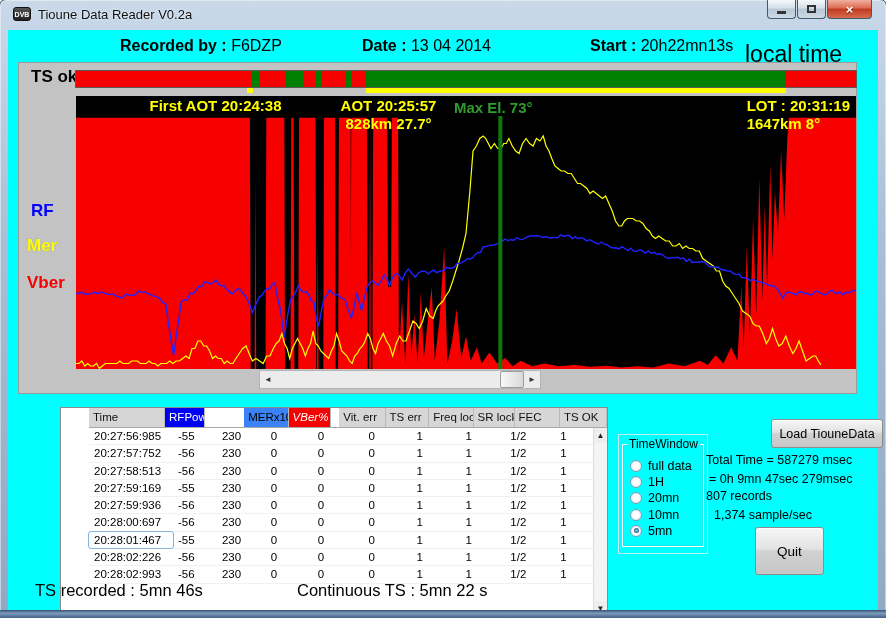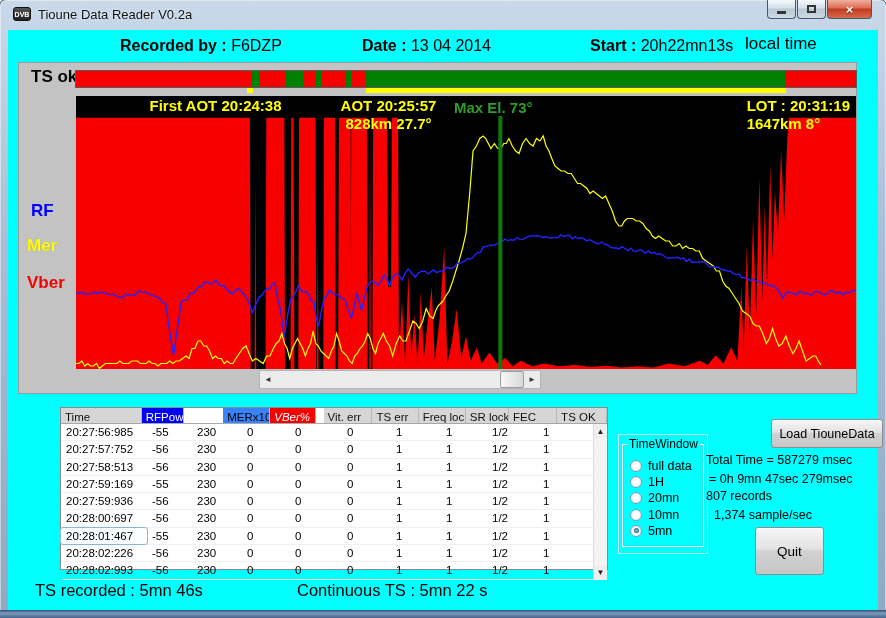--- a/index.html
+++ b/index.html
@@ -28,21 +28,21 @@
   }
   .winbtn + .winbtn { margin-left:1px; }
   #close-btn { width:45px; background:linear-gradient(#f0b0a0, #dd6a50 45%, #c03a22 50%, #d96a4e); }
   .glyph-min { width:9px; height:3px; background:#333; margin-top:6px; }
   .glyph-max { width:9px; height:8px; border:2px solid #333; }
   #close-btn span { color:#fff; font-size:13px; font-weight:bold; text-shadow:0 1px 1px #7a1d0e; line-height:1; }
   
   #client { position:absolute; left:8px; top:30px; width:870px; height:580px; background:#00ffff; }
   .hdr-item { position:absolute; top:7px; font-size:16px; color:#000; white-space:nowrap; }
   .hdr-item b { font-weight:bold; }
-  #hdr-localtime { font-size:17px; top:4px; }
+  #hdr-localtime { font-size:23px; top:11px; }
   
   #graypanel { position:absolute; left:10px; top:32px; width:839px; height:332px; background:#c3c3c3; border:1px solid #9a9a9a; }
   #ts-ok-label { position:absolute; left:12px; top:4px; font-size:17px; font-weight:bold; color:#000; }
   #ts-bar { position:absolute; left:57px; top:8px; width:780px; height:16px; background:#f60000; outline:1px solid #5a5a5a; }
   #ts-bar .seg { position:absolute; top:0; height:100%; }
   #ts-marks { position:absolute; left:57px; top:25px; width:780px; height:5px; }
   #ts-marks .mark { position:absolute; top:0; height:100%; background:#ffff00; }
   
   #chart { position:absolute; left:57px; top:33px; width:780px; height:273px; background:#000; }
   #chart svg { position:absolute; left:0; top:0; }
@@ -54,21 +54,21 @@
   .legend-lbl { position:absolute; font-size:17px; font-weight:bold; }
   #lbl-rf  { left:12px; top:138px; color:#0000ff; }
   #lbl-mer { left:8px;  top:173px; color:#ffff00; text-shadow:0 0 1px #888; }
   #lbl-vber{ left:8px;  top:210px; color:#f60000; }
   
   #hscroll { position:absolute; left:240px; top:307px; width:282px; height:19px; background:#ececec; border:1px solid #b4b4b4; display:flex; align-items:stretch; }
   .hs-arrow { width:16px; font-size:8px; color:#333; display:flex; align-items:center; justify-content:center; background:#ececec; }
   #hs-track { position:relative; flex:1; }
   #hs-thumb { position:absolute; left:224px; top:0; width:24px; height:100%; background:linear-gradient(90deg,#f8f8f8,#d9d9d9); border:1px solid #9c9c9c; border-radius:2px; }
   
-  #table-wrap { position:absolute; left:52px; top:377px; width:548px; height:163px; background:#fff; border:1px solid #8a8a8a; display:flex; flex-direction:column; }
+  #table-wrap { position:absolute; left:52px; top:377px; width:548px; height:210px; background:#fff; border:1px solid #8a8a8a; display:flex; flex-direction:column;padding-left:28px; }
   #tbl-header { display:flex; height:20px; border-bottom:1px solid #a8a8a8; }
   .th { font-size:11.5px; color:#111; padding:3px 0 0 4px; background:#d6d6d6; border-right:1px solid #b9b9b9; overflow:hidden; white-space:nowrap; }
   #tbl-body { position:relative; flex:1; display:flex; flex-direction:column; }
   .tr { display:flex; height:17.3px; border-bottom:1px solid #eef2f6; }
   .td { font-size:11.5px; color:#000; padding:2px 0 0 5px; white-space:nowrap; overflow:hidden; }
   .td.sel { outline:1px solid #8cb4da; border-radius:2px; background:#fcfdfe; }
   #vscroll { position:absolute; right:0; top:0; width:14px; height:100%; background:#f4f4f4; border-left:1px solid #dcdcdc; }
   .vs-arrow { position:absolute; left:0; width:100%; height:15px; font-size:8px; color:#222; text-align:center; line-height:15px; background:#eee; }
   #vs-up { top:0; } #vs-down { bottom:0; }
   

